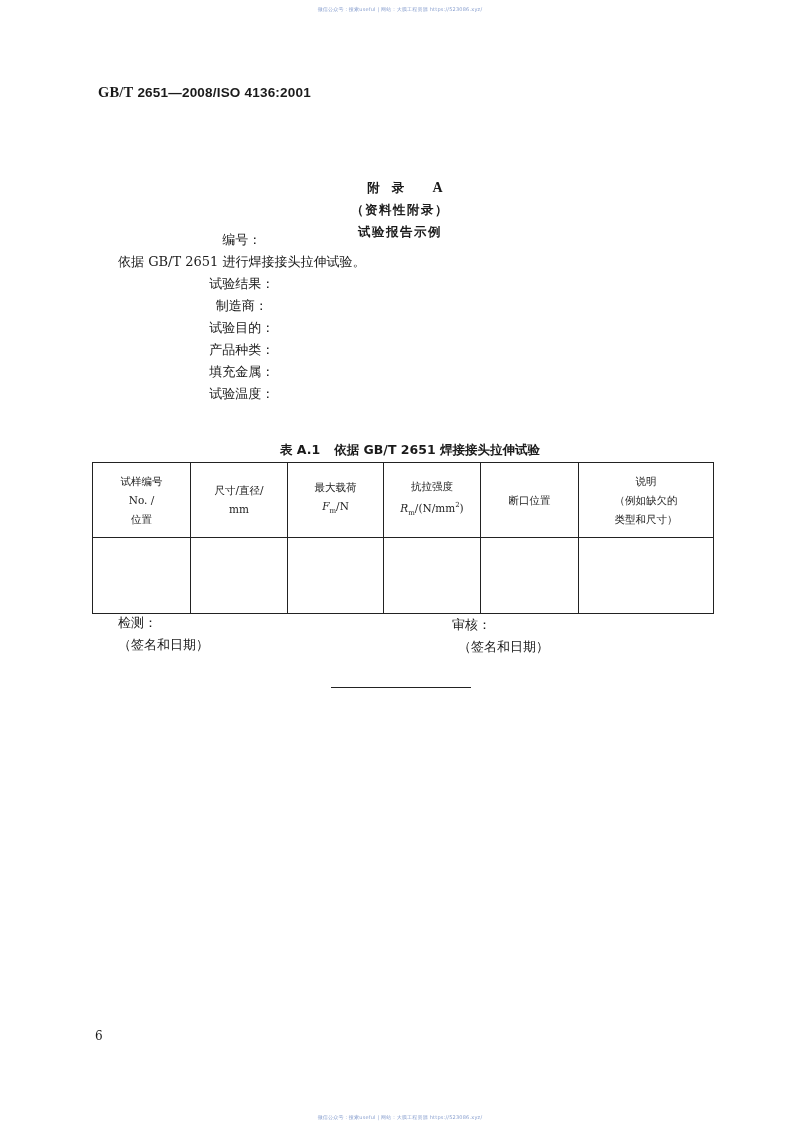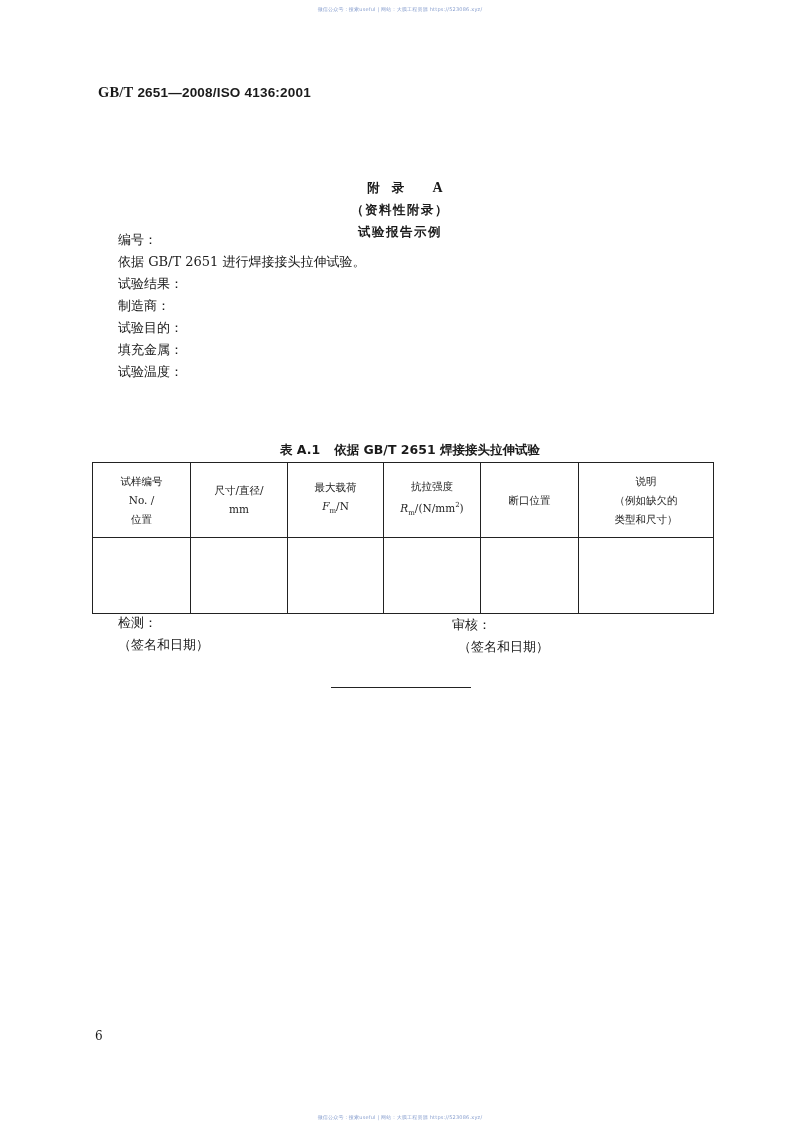--- a/index.html
+++ b/index.html
@@ -26,21 +26,21 @@
     font-family: "DejaVu Sans", sans-serif; font-weight: bold; font-size: 12.5px; margin-top: 20px;
   }
   .appendix-block div { height: 22px; line-height: 22px; }
   .appendix-title { letter-spacing: 12px; padding-left: 10px; }
   .appendix-title .letter { font-family: "Liberation Serif", serif; font-size: 14px; letter-spacing: 0; }
   .appendix-type, .appendix-name { letter-spacing: 1.5px; }
   .fields {
     position: absolute; left: 118px; top: 229px;
     font-family: "DejaVu Serif", serif; font-size: 13px;
   }
-  .fields .line { height: 22px; line-height: 22px; white-space: nowrap; }
+  .fields .line { height: 22px; line-height: 22px; white-space: nowrap; text-align: center; }
   .table-caption {
     position: absolute; left: 0; width: 800px; top: 442px; text-align: center;
     font-family: "DejaVu Sans", sans-serif; font-weight: bold; font-size: 12.5px;
     padding-left: 10px;
   }
   .table-caption .num { margin-right: 14px; }
   table.report {
     position: absolute; left: 92px; top: 462px; width: 621px;
     border-collapse: collapse; table-layout: fixed;
     font-family: "DejaVu Sans", sans-serif; font-size: 10.5px; color: #222;
@@ -86,20 +86,21 @@
   <div class="appendix-type">（资料性附录）</div>
   <div class="appendix-name">试验报告示例</div>
 </div>
 
 <div class="fields">
   <div class="line">编号：</div>
   <div class="line">依据 GB/T 2651 进行焊接接头拉伸试验。</div>
   <div class="line">试验结果：</div>
   <div class="line">制造商：</div>
   <div class="line">试验目的：</div>
+  <div class="line">产品种类：</div>
   <div class="line">填充金属：</div>
   <div class="line">试验温度：</div>
 </div>
 
 <div class="table-caption">
   <span class="num">表 A.1</span><span>依据 GB/T 2651 焊接接头拉伸试验</span>
 </div>
 
 <table class="report">
   <colgroup>

